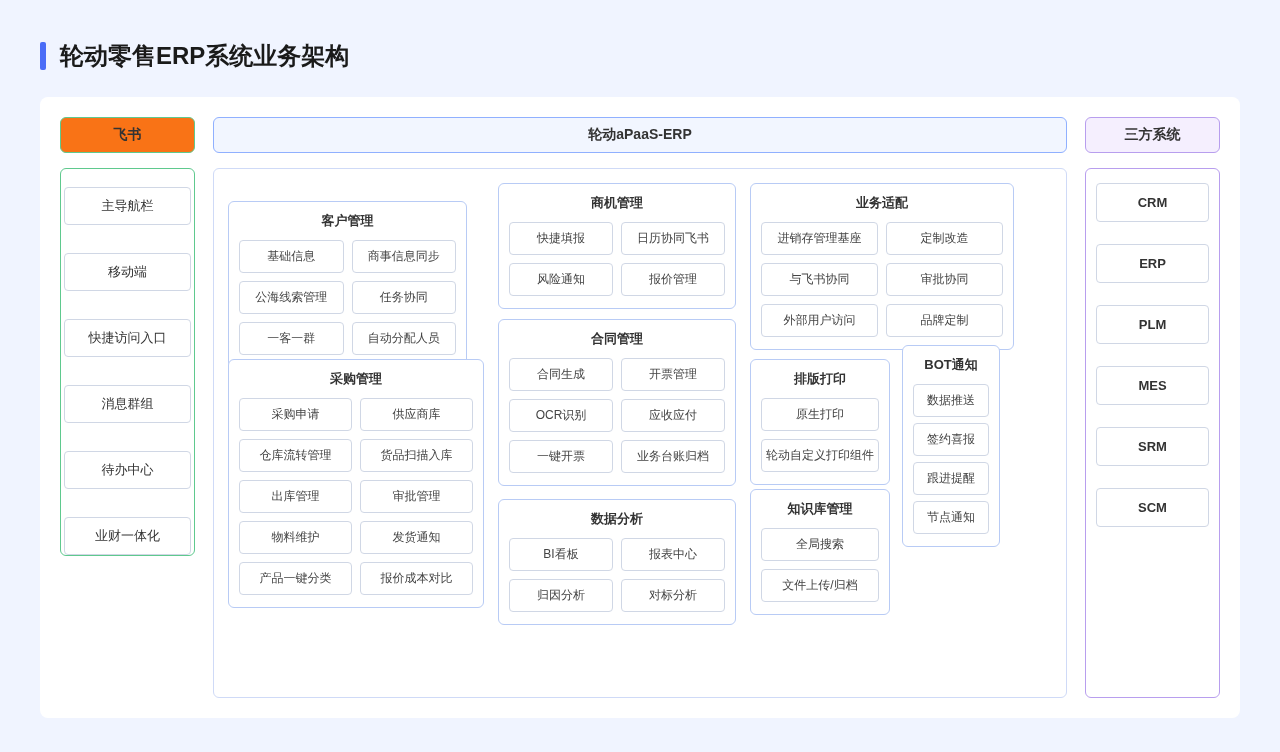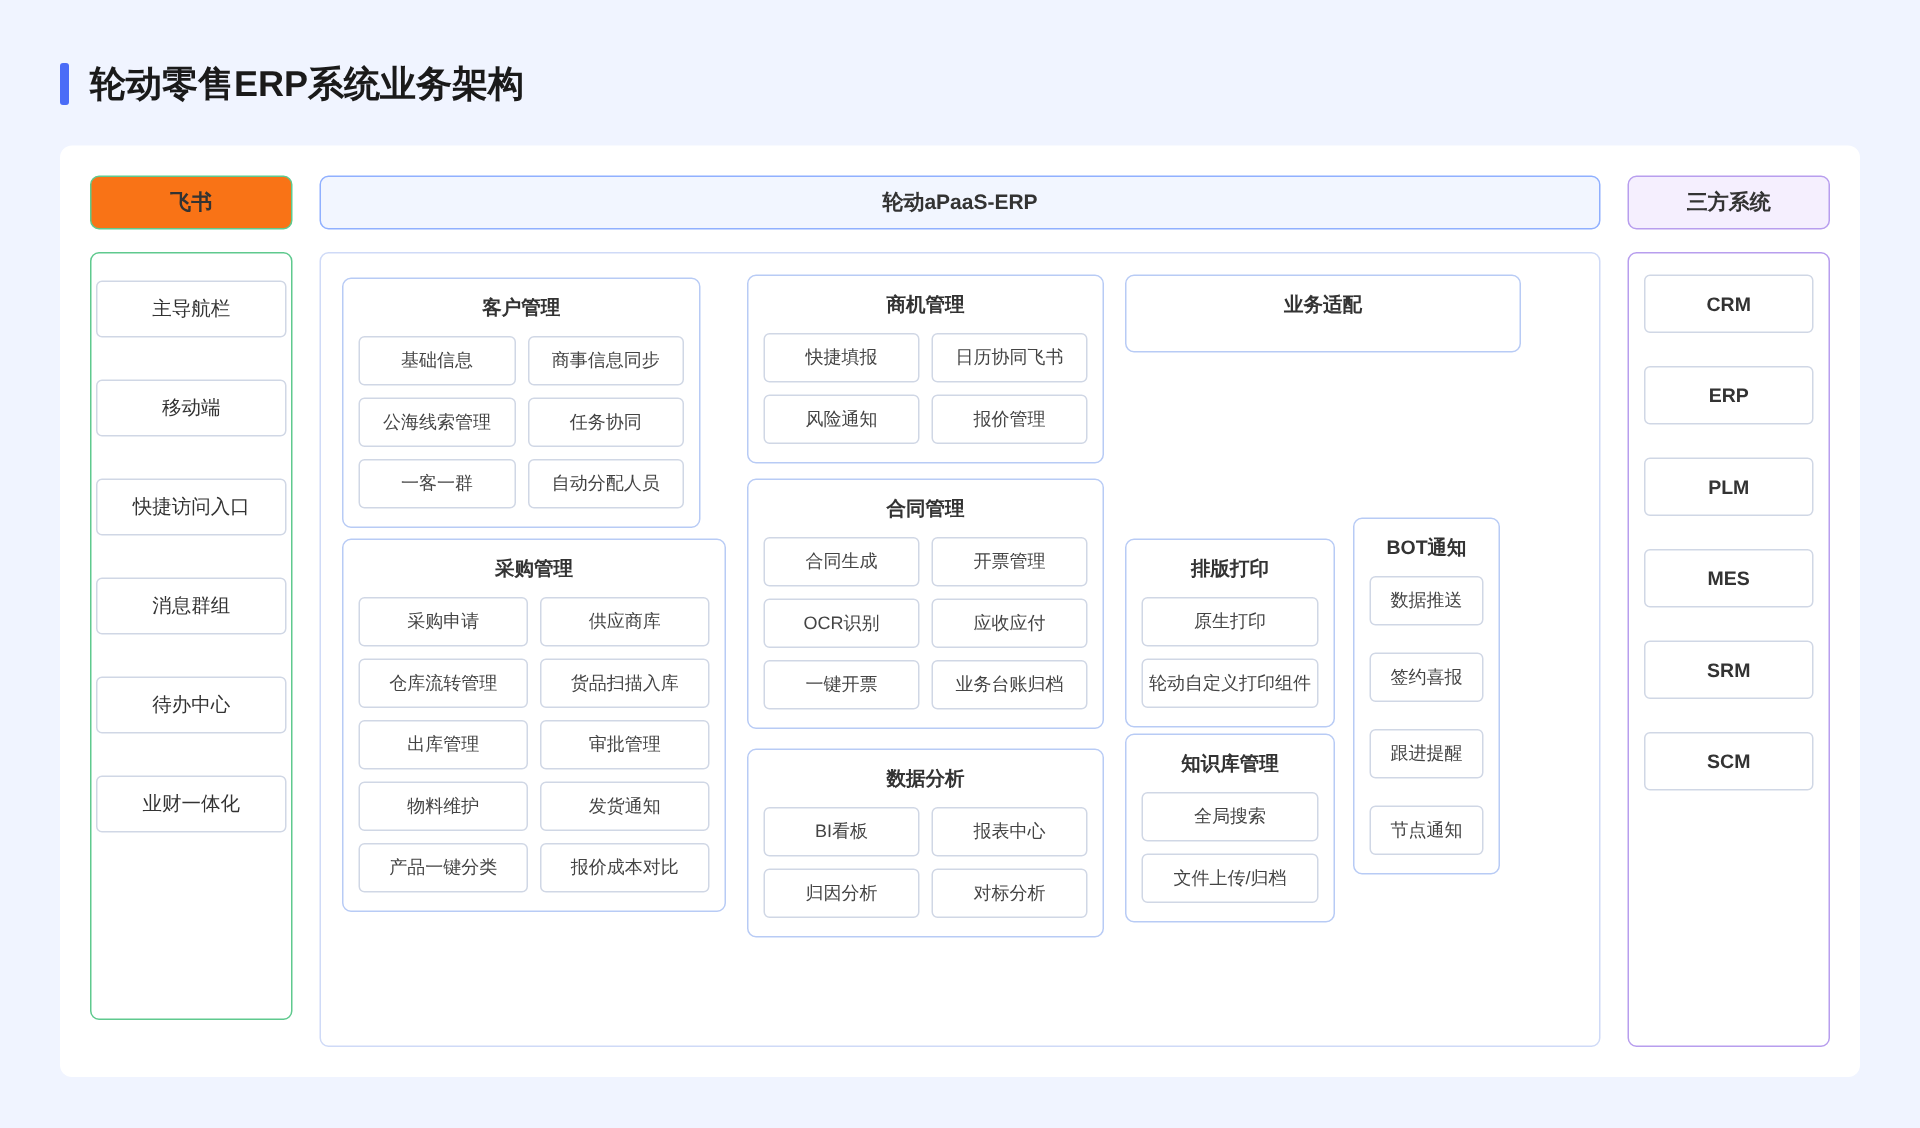--- a/index.html
+++ b/index.html
@@ -5,21 +5,21 @@
 * { box-sizing: border-box; margin: 0; padding: 0; }
 body { font-family: "PingFang SC", "Microsoft YaHei", sans-serif; background: #f0f4ff; width: 1280px; height: 752px; overflow: hidden; }
 .page { padding: 40px 40px 20px 40px; }
 .title-row { display: flex; align-items: center; margin-bottom: 25px; }
 .title-bar { width: 6px; height: 28px; background: #4a6cf7; margin-right: 14px; border-radius: 2px; }
 .title-text { font-size: 24px; font-weight: 700; color: #1a1a1a; }
 .canvas { background: #fff; border-radius: 8px; padding: 20px; display: flex; gap: 18px; }
 .header-box { border-radius: 6px; padding: 8px 0; text-align: center; font-size: 14px; font-weight: 600; margin-bottom: 15px; color: #333; }
 .col-left { width: 135px; }
 .col-left .header-box { border: 1.5px solid #5fc98e; background: #f97316; }
-.col-left .body { border: 1.5px solid #5fc98e; border-radius: 6px; padding: 18px 3px; display: flex; flex-direction: column; gap: 28px; height: 512px; }
+.col-left .body { border: 1.5px solid #5fc98e; border-radius: 6px; padding: 18px 3px; display: flex; flex-direction: column; gap: 28px; height: 388px; }
 .col-mid { flex: 1; }
 .col-mid .header-box { border: 1.5px solid #90b0ff; background: #f2f6ff; }
 .col-mid .body { border: 1.5px solid #cfdaf7; border-radius: 6px; padding: 14px; height: 530px; position: relative; }
 .col-right { width: 135px; }
 .col-right .header-box { border: 1.5px solid #b89eee; background: #f5effe; }
 .col-right .body { border: 1.5px solid #b89eee; border-radius: 6px; padding: 14px 10px; display: flex; flex-direction: column; gap: 22px; height: 530px; justify-content: flex-start; }
 .cell { border: 1px solid #d0d7e5; border-radius: 4px; background: #fff; padding: 9px 4px; text-align: center; font-size: 13px; color: #333; }
 .col-right .cell { font-weight: 600; padding: 11px 20px; }
 .module { border: 1px solid #b8cbf5; border-radius: 6px; padding: 10px 10px 12px 10px; position: absolute; background: #fff; }
 .module-title { text-align: center; font-size: 13px; font-weight: 600; color: #333; margin-bottom: 10px; }
@@ -47,21 +47,21 @@
         <div class="cell">消息群组</div>
         <div class="cell">待办中心</div>
         <div class="cell">业财一体化</div>
       </div>
     </div>
 
     <div class="col-mid">
       <div class="header-box">轮动aPaaS-ERP</div>
       <div class="body">
 
-        <div class="module" style="left:14px; top:16px; width:239px;">
+        <div class="module" style="left:14px; top:32px; width:239px;">
           <div class="module-title">客户管理</div>
           <div class="module-grid">
             <div class="mcell">基础信息</div>
             <div class="mcell">商事信息同步</div>
             <div class="mcell">公海线索管理</div>
             <div class="mcell">任务协同</div>
             <div class="mcell">一客一群</div>
             <div class="mcell">自动分配人员</div>
           </div>
         </div>
@@ -109,41 +109,49 @@
           <div class="module-grid">
             <div class="mcell">BI看板</div>
             <div class="mcell">报表中心</div>
             <div class="mcell">归因分析</div>
             <div class="mcell">对标分析</div>
           </div>
         </div>
 
         <div class="module" style="left:536px; top:14px; width:264px;">
           <div class="module-title">业务适配</div>
+          <div class="module-grid">
+            <div class="mcell">进销存管理基座</div>
+            <div class="mcell">定制改造</div>
+            <div class="mcell">与飞书协同</div>
+            <div class="mcell">审批协同</div>
+            <div class="mcell">外部用户访问</div>
+            <div class="mcell">品牌定制</div>
+          </div>
         </div>
 
         <div class="module" style="left:536px; top:190px; width:140px;">
           <div class="module-title">排版打印</div>
           <div class="module-grid-1">
             <div class="mcell">原生打印</div>
             <div class="mcell">轮动自定义打印组件</div>
           </div>
         </div>
 
         <div class="module" style="left:536px; top:320px; width:140px;">
           <div class="module-title">知识库管理</div>
           <div class="module-grid-1">
             <div class="mcell">全局搜索</div>
             <div class="mcell">文件上传/归档</div>
           </div>
         </div>
 
         <div class="module" style="left:688px; top:176px; width:98px;">
           <div class="module-title">BOT通知</div>
-          <div class="module-grid-1" style="gap:18px;">
+          <div class="module-grid-1" style="gap:6px;">
             <div class="mcell">数据推送</div>
             <div class="mcell">签约喜报</div>
             <div class="mcell">跟进提醒</div>
             <div class="mcell">节点通知</div>
           </div>
         </div>
 
       </div>
     </div>
 

